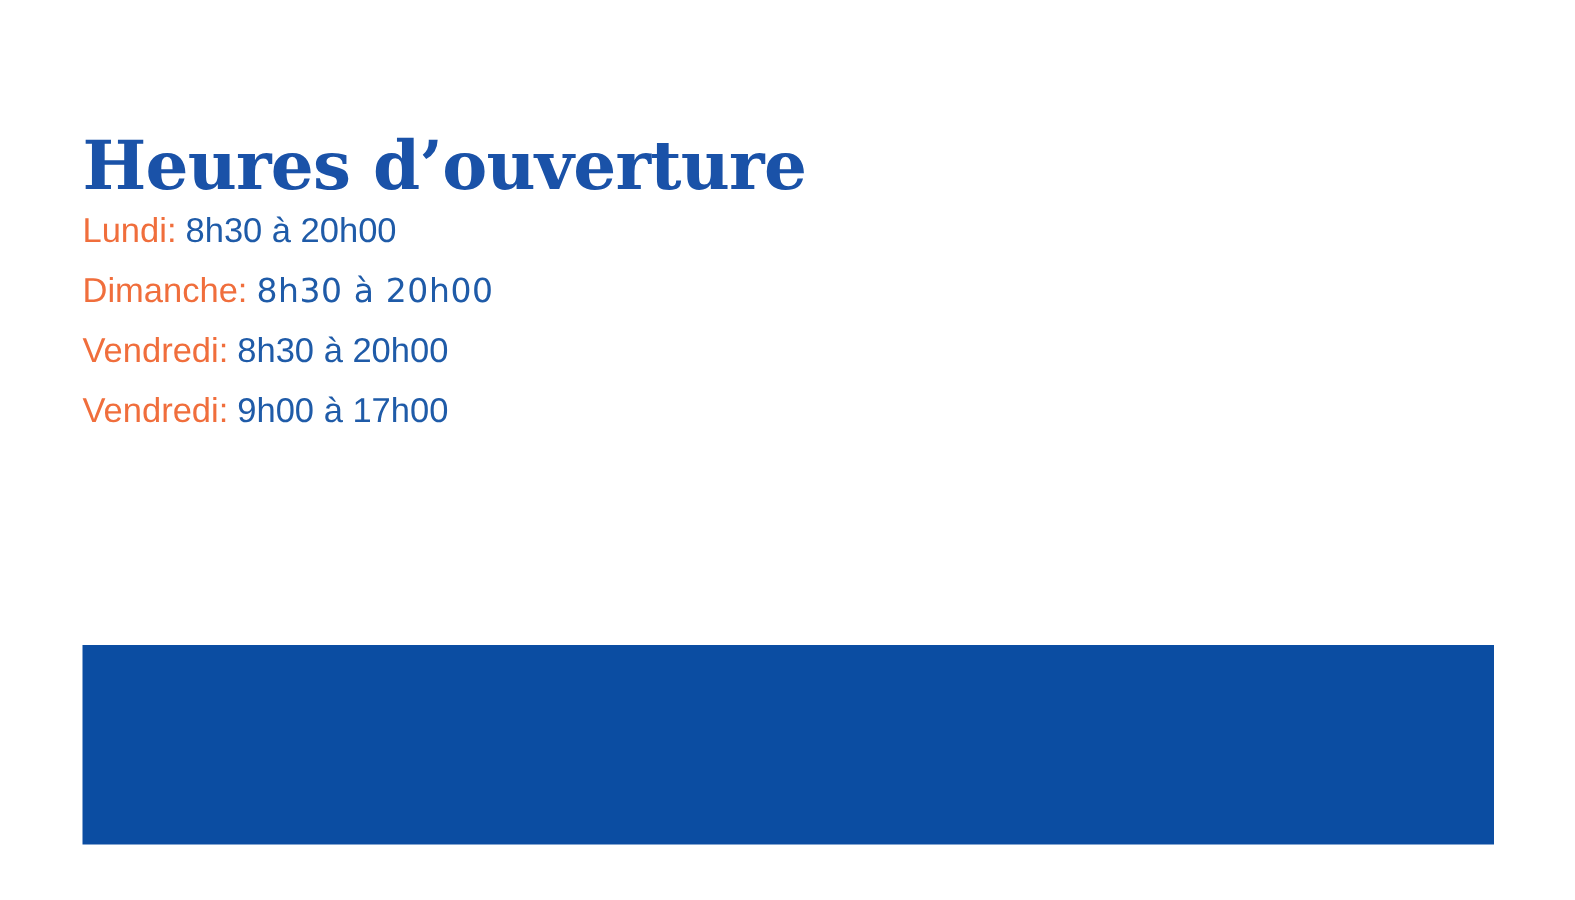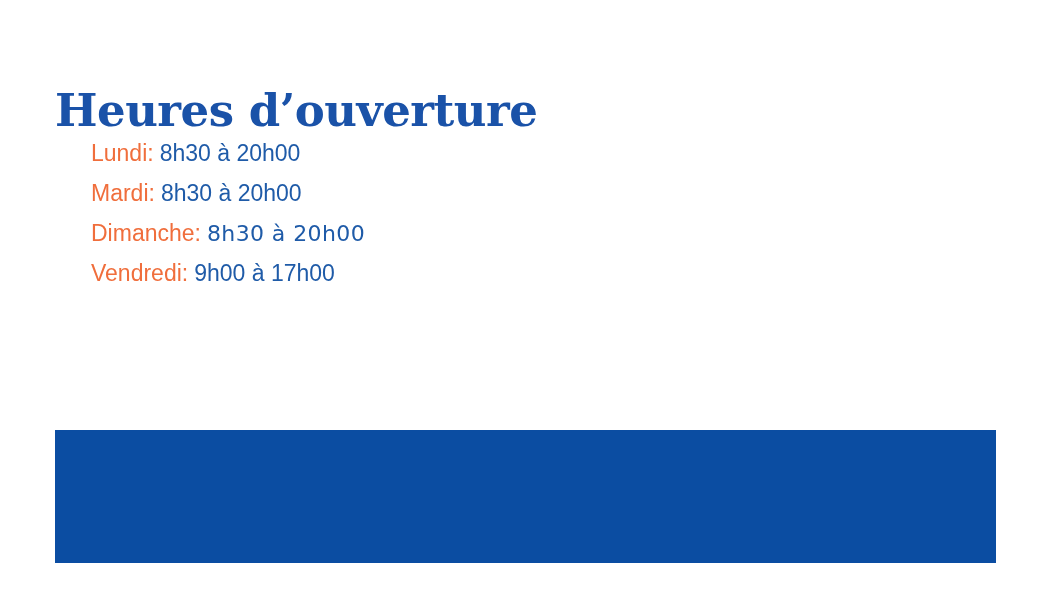--- a/index.html
+++ b/index.html
@@ -44,21 +44,20 @@
     width: 600px;
   }
 
   .hours-row {
     font-family: "Liberation Sans", sans-serif;
     font-size: 23px;
     line-height: 40px;
     height: 40px;
     white-space: nowrap;
     display: block;
-    margin-left: 36px;
   }
 
   .day-label {
     color: #F06E3C;
     font-weight: 400;
   }
 
   .day-time {
     color: #1F5BA8;
     font-weight: 400;
@@ -88,29 +87,29 @@
 <div class="slide">
 
   <h1 class="title">Heures d’ouverture</h1>
 
   <div class="hours-list">
 
     <div class="hours-row">
       <span class="day-label">Lundi:</span><span class="day-time">8h30  à  20h00</span>
     </div>
 
-    <div class="hours-row">
-      <span class="day-label">Mardi:</span><span class="day-time">8h30  à  20h00</span>
-    </div>
 
     <div class="hours-row alt-face">
       <span class="day-label">Dimanche:</span><span class="day-time">8h30  à  20h00</span>
     </div>
 
 
+    <div class="hours-row">
+      <span class="day-label">Vendredi:</span><span class="day-time">8h30  à  20h00</span>
+    </div>
 
 
     <div class="hours-row">
       <span class="day-label">Vendredi:</span><span class="day-time">9h00  à  17h00</span>
     </div>
 
   </div>
 
   <div class="blue-block"></div>
 

